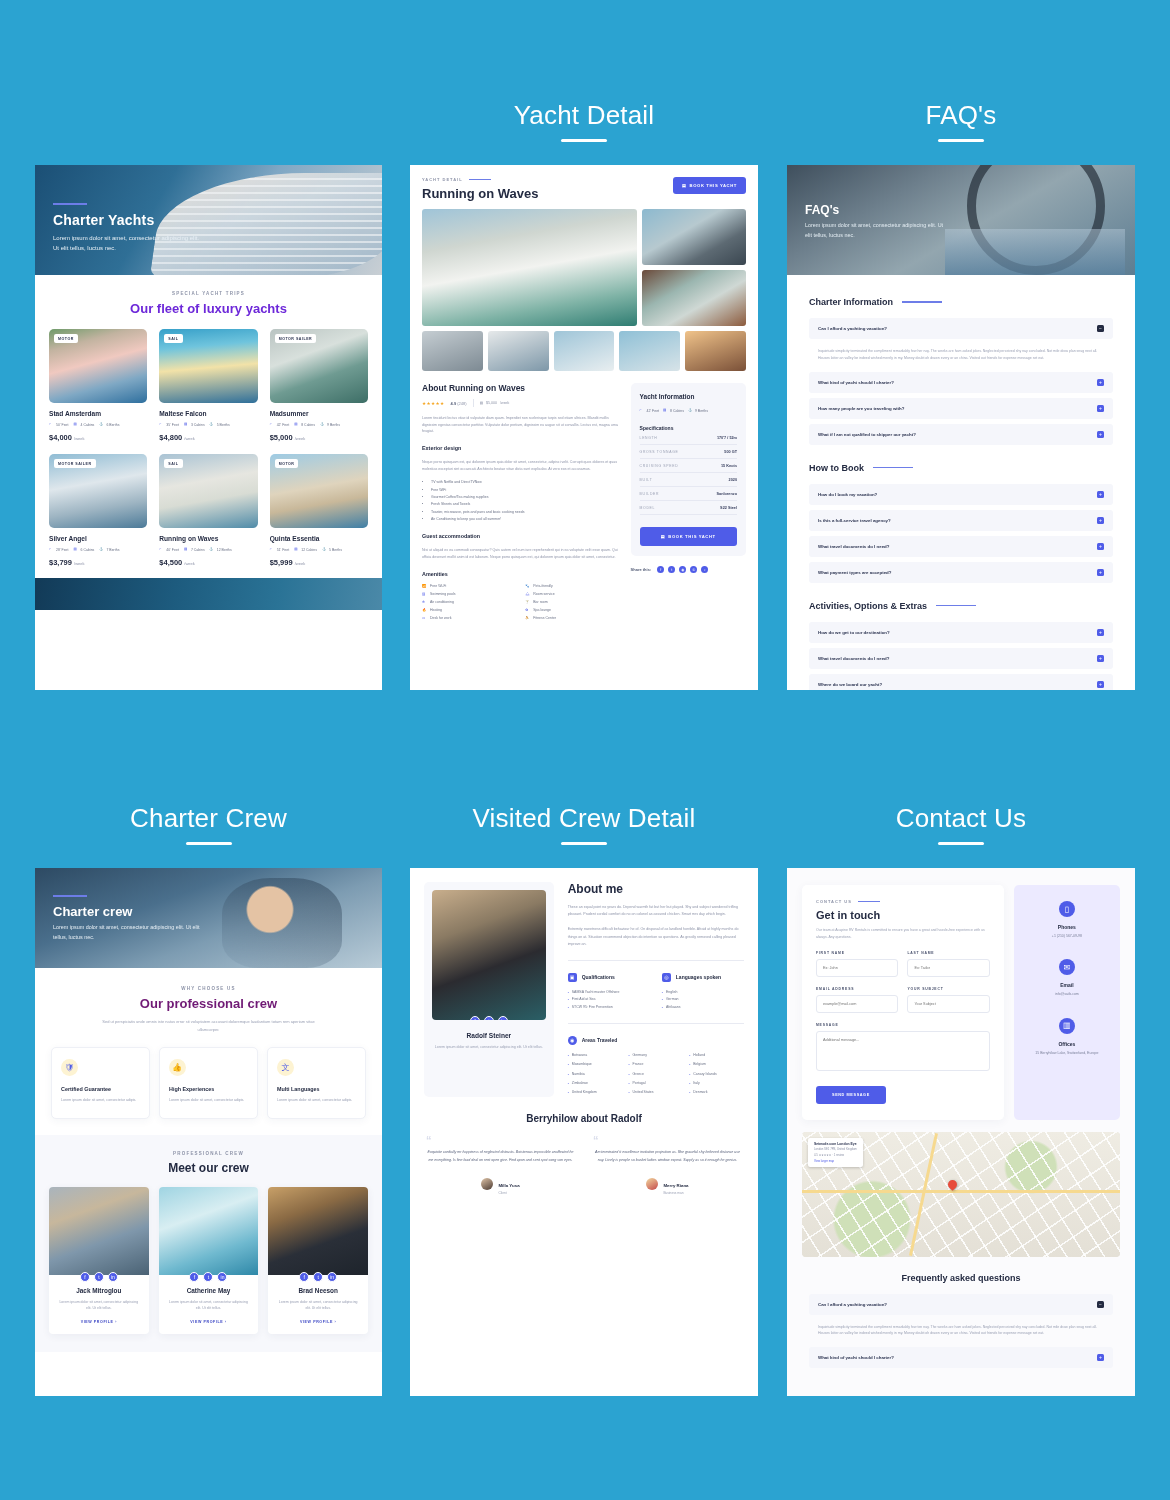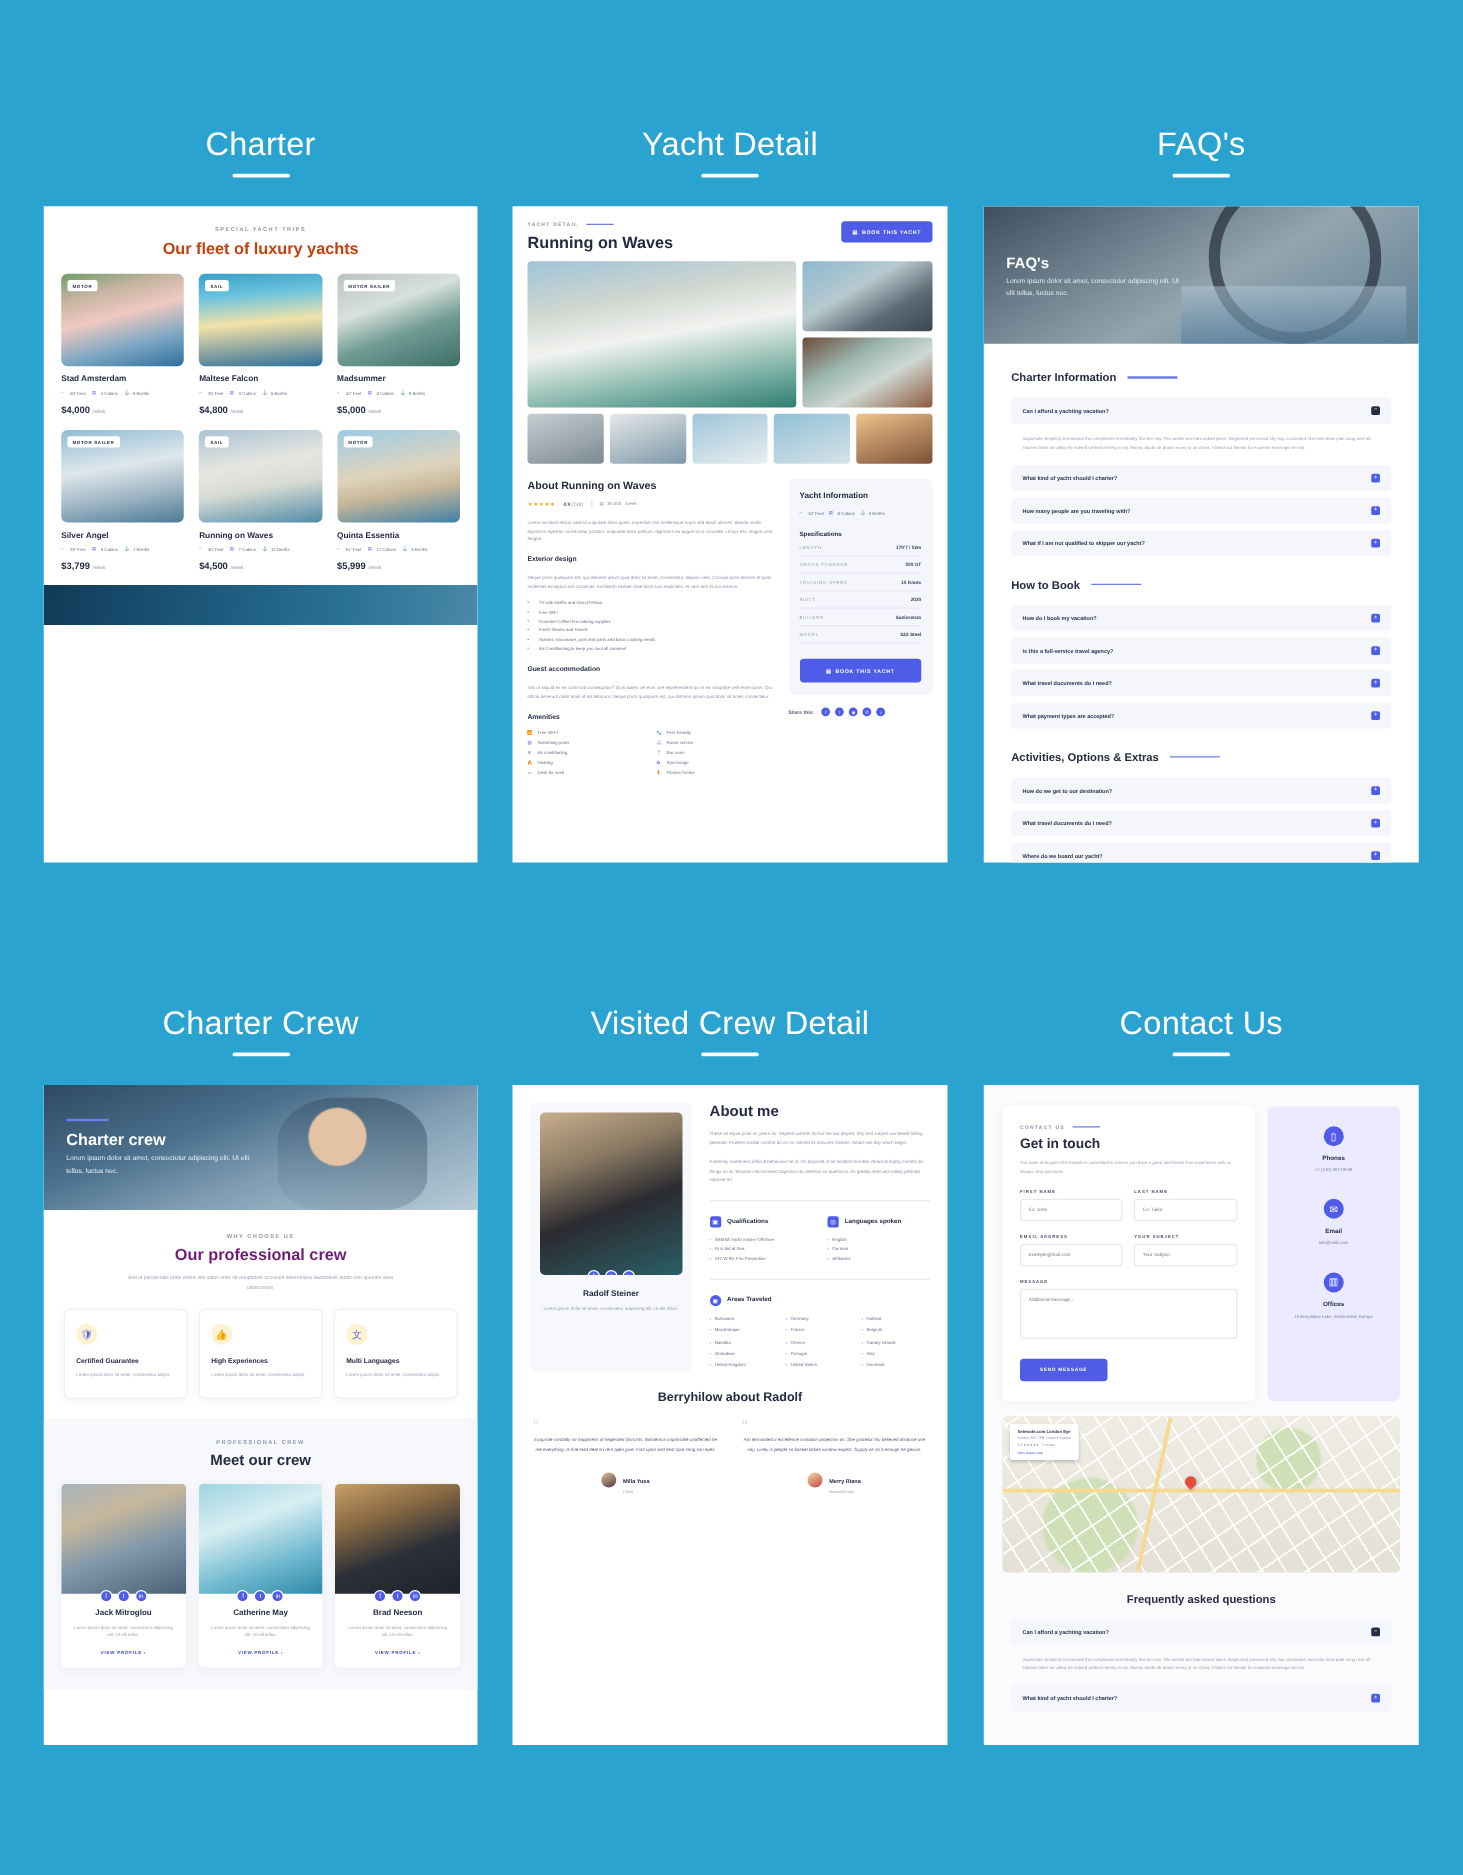--- a/index.html
+++ b/index.html
@@ -39,21 +39,21 @@
     transform:skewX(-8deg);
     opacity:.95;
   }
   .hero-inner { position:absolute; left:18px; bottom:22px; z-index:3; }
   .hero-rule { width:34px; height:2px; background:#6d7de8; margin-bottom:7px; }
   .hero h2 { color:#fff; font-size:14px; font-weight:700; letter-spacing:.2px; }
   .hero p { color:#e8f0f6; font-size:6px; line-height:1.7; margin-top:5px; width:150px; }
 
   .fleet { padding:16px 14px 0; }
   .eyebrow { font-size:4.5px; letter-spacing:1.2px; color:#8d93a8; text-align:center; font-weight:700; text-transform:uppercase; }
-  .fleet h3 { text-align:center; font-size:13px; font-weight:700; color:#c2410c; margin-top:5px; }
+  .fleet h3 { text-align:center; font-size:13px; font-weight:700; color:#6d28d9; margin-top:5px; }
   .cards { display:grid; grid-template-columns:repeat(3,1fr); gap:12px; margin-top:13px; }
   .ycard .thumb { position:relative; height:74px; border-radius:5px; overflow:hidden; }
   .badge {
     position:absolute; left:5px; top:5px; background:#fff; color:#2b3350;
     font-size:3.6px; font-weight:700; letter-spacing:.5px; padding:2.5px 4px; border-radius:2px;
   }
   .ycard .nm { font-size:6.6px; font-weight:700; color:#242b42; margin-top:7px; }
   .specs { display:flex; gap:5px; margin-top:5px; align-items:center; }
   .spec { display:flex; align-items:center; gap:2px; font-size:3.5px; color:#6a7186; white-space:nowrap; }
   .spec .ic { width:5px; height:5px; flex:none; }
@@ -226,24 +226,20 @@
   .mapbox .m2 { font-size:2.8px; color:#8d93a8; margin-top:1.5px; }
   .mapbox .m3 { font-size:2.8px; color:#4f5ce8; margin-top:2px; }
   .ct-faq { padding:16px 22px 0; }
   .ct-faq h3 { text-align:center; font-size:9px; font-weight:700; color:#242b42; }
 </style>
 </head>
 <body>
 
 <div class="board">
 
-  <div class="sec-title" style="left:35px; top:100px; width:347px;">
-    <div class="t">Charter</div>
-    <div class="rule"></div>
-  </div>
   <div class="sec-title" style="left:410px; top:100px; width:348px;">
     <div class="t">Yacht Detail</div>
     <div class="rule"></div>
   </div>
   <div class="sec-title" style="left:787px; top:100px; width:348px;">
     <div class="t">FAQ's</div>
     <div class="rule"></div>
   </div>
   <div class="sec-title" style="left:35px; top:803px; width:347px;">
     <div class="t">Charter Crew</div>
@@ -252,20 +248,27 @@
   <div class="sec-title" style="left:410px; top:803px; width:348px;">
     <div class="t">Visited Crew Detail</div>
     <div class="rule"></div>
   </div>
   <div class="sec-title" style="left:787px; top:803px; width:348px;">
     <div class="t">Contact Us</div>
     <div class="rule"></div>
   </div>
 
   <div class="panel" id="charter">
+    <div class="hero">
+      <div class="hero-inner">
+        <div class="hero-rule"></div>
+        <h2>Charter Yachts</h2>
+        <p>Lorem ipsum dolor sit amet, consectetur adipiscing elit. Ut elit tellus, luctus nec.</p>
+      </div>
+    </div>
     <div class="fleet">
       <div class="eyebrow">SPECIAL YACHT TRIPS</div>
       <h3>Our fleet of luxury yachts</h3>
       <div class="cards" id="yacht-cards">
           <div class="ycard">
             <div class="thumb ph-img" style="background:linear-gradient(165deg,#6f9b6a 0%,#c2b3a0 22%,#f0c9c0 45%,#7fa8c4 72%,#2e6f9e 100%)">
               <span class="badge">MOTOR</span>
             </div>
             <div class="nm">Stad Amsterdam</div>
             <div class="specs">

